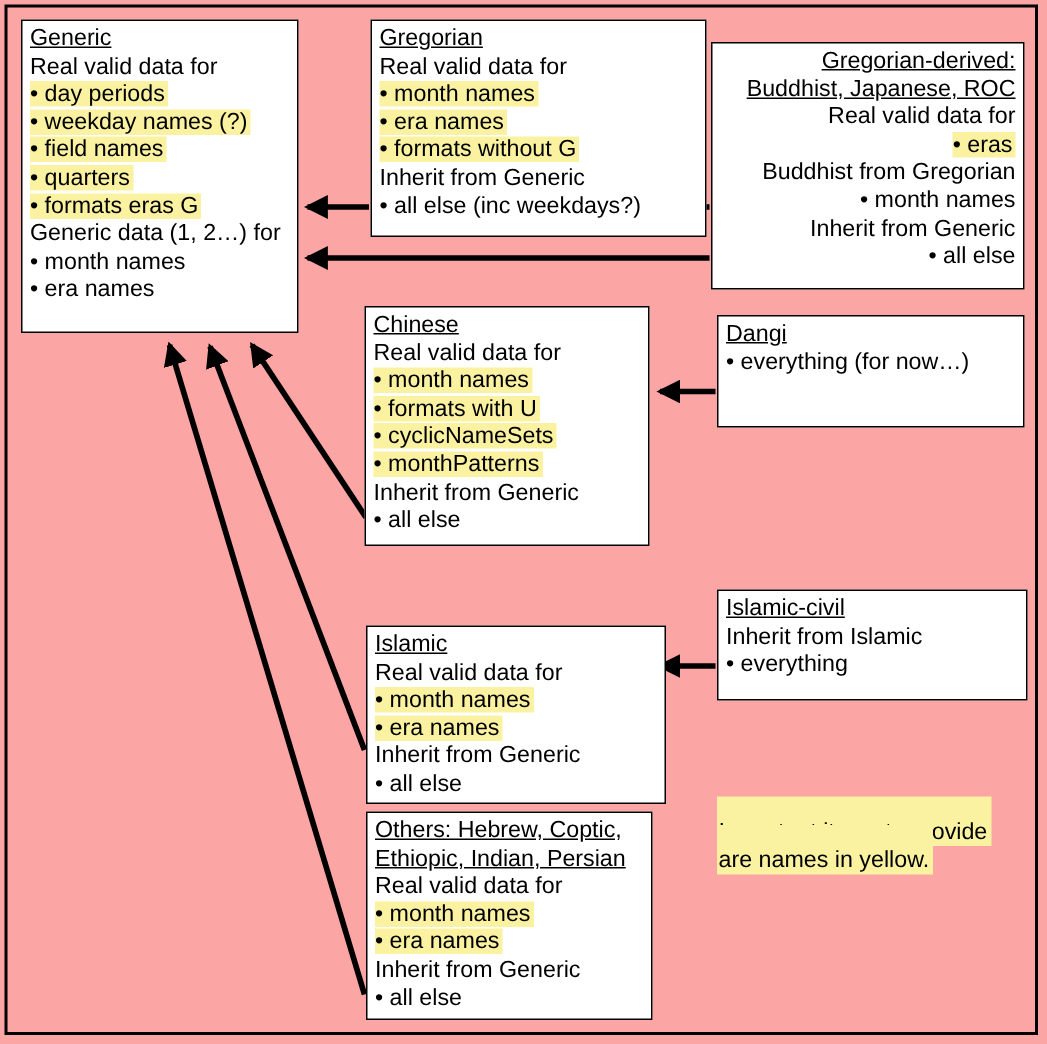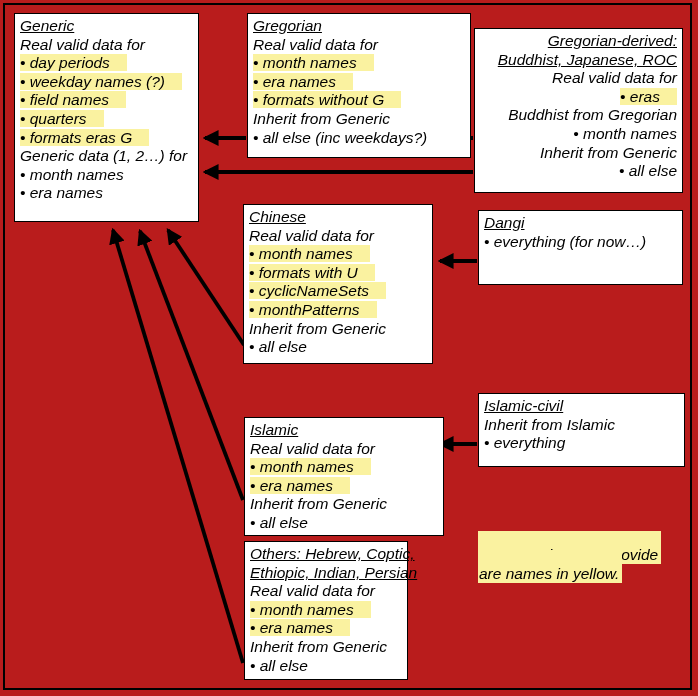--- a/index.html
+++ b/index.html
@@ -5,23 +5,22 @@
   html, body {
     margin: 0;
     padding: 0;
     background: #ffffff;
     font-family: "Liberation Sans", sans-serif;
   }
   .canvas {
     position: relative;
     width: 698px;
     height: 696px;
-    background: #b91c1c;
+    background: #fca5a5;
     overflow: hidden;
-    font-style: italic;
   }
   .frame {
     position: absolute;
     left: 3px;
     top: 3px;
     width: 689px;
     height: 687px;
     border: 2px solid #000;
     box-sizing: border-box;
   }
@@ -33,21 +32,21 @@
     padding: 3px 5px;
     font-size: 15.5px;
     line-height: 18.6px;
     color: #000;
     white-space: nowrap;
   }
   .line { height: 18.6px; }
   .line.title { text-decoration: underline; }
   .hl {
     background: var(--hl, #faf2a0);
-    padding: 0 17px 0 0;
+    padding: 0 2px 0 0;
   }
   .note {
     position: absolute;
     left: 478px;
     top: 545px;
     font-size: 15.5px;
     line-height: 19.5px;
     color: #000;
     white-space: nowrap;
   }
@@ -62,21 +61,21 @@
   svg.arrows line { stroke: #000; stroke-width: 3.8px; }
 
   
   #box-generic          { left: 14px;  top: 13px;  width: 185px; height: 209px; }
   #box-gregorian        { left: 247px; top: 13px;  width: 224px; height: 145px; }
   #box-gregorian-derived{ left: 474px; top: 28px;  width: 209px; height: 165px; text-align: right; }
   #box-chinese          { left: 243px; top: 204px; width: 190px; height: 160px; }
   #box-dangi            { left: 478px; top: 210px; width: 205px; height: 75px;  }
   #box-islamic          { left: 244px; top: 394px; width: 200px; height: 119px; margin-top: 23px; }
   #box-islamic-civil    { left: 478px; top: 393px; width: 207px; height: 74px;  }
-  #box-others           { left: 244px; top: 541px; width: 164px; height: 139px; }
+  #box-others           { left: 244px; top: 541px; width: 191px; height: 139px; }
 </style>
 </head>
 <body>
 
 <div class="canvas">
   <div class="frame"></div>
 
   <svg class="arrows" viewBox="0 0 698 696">
     <defs>
       <marker id="ah" viewBox="0 0 10 10" refX="8.5" refY="5" markerWidth="4.2" markerHeight="4.2" orient="auto-start-reverse" markerUnits="strokeWidth">

